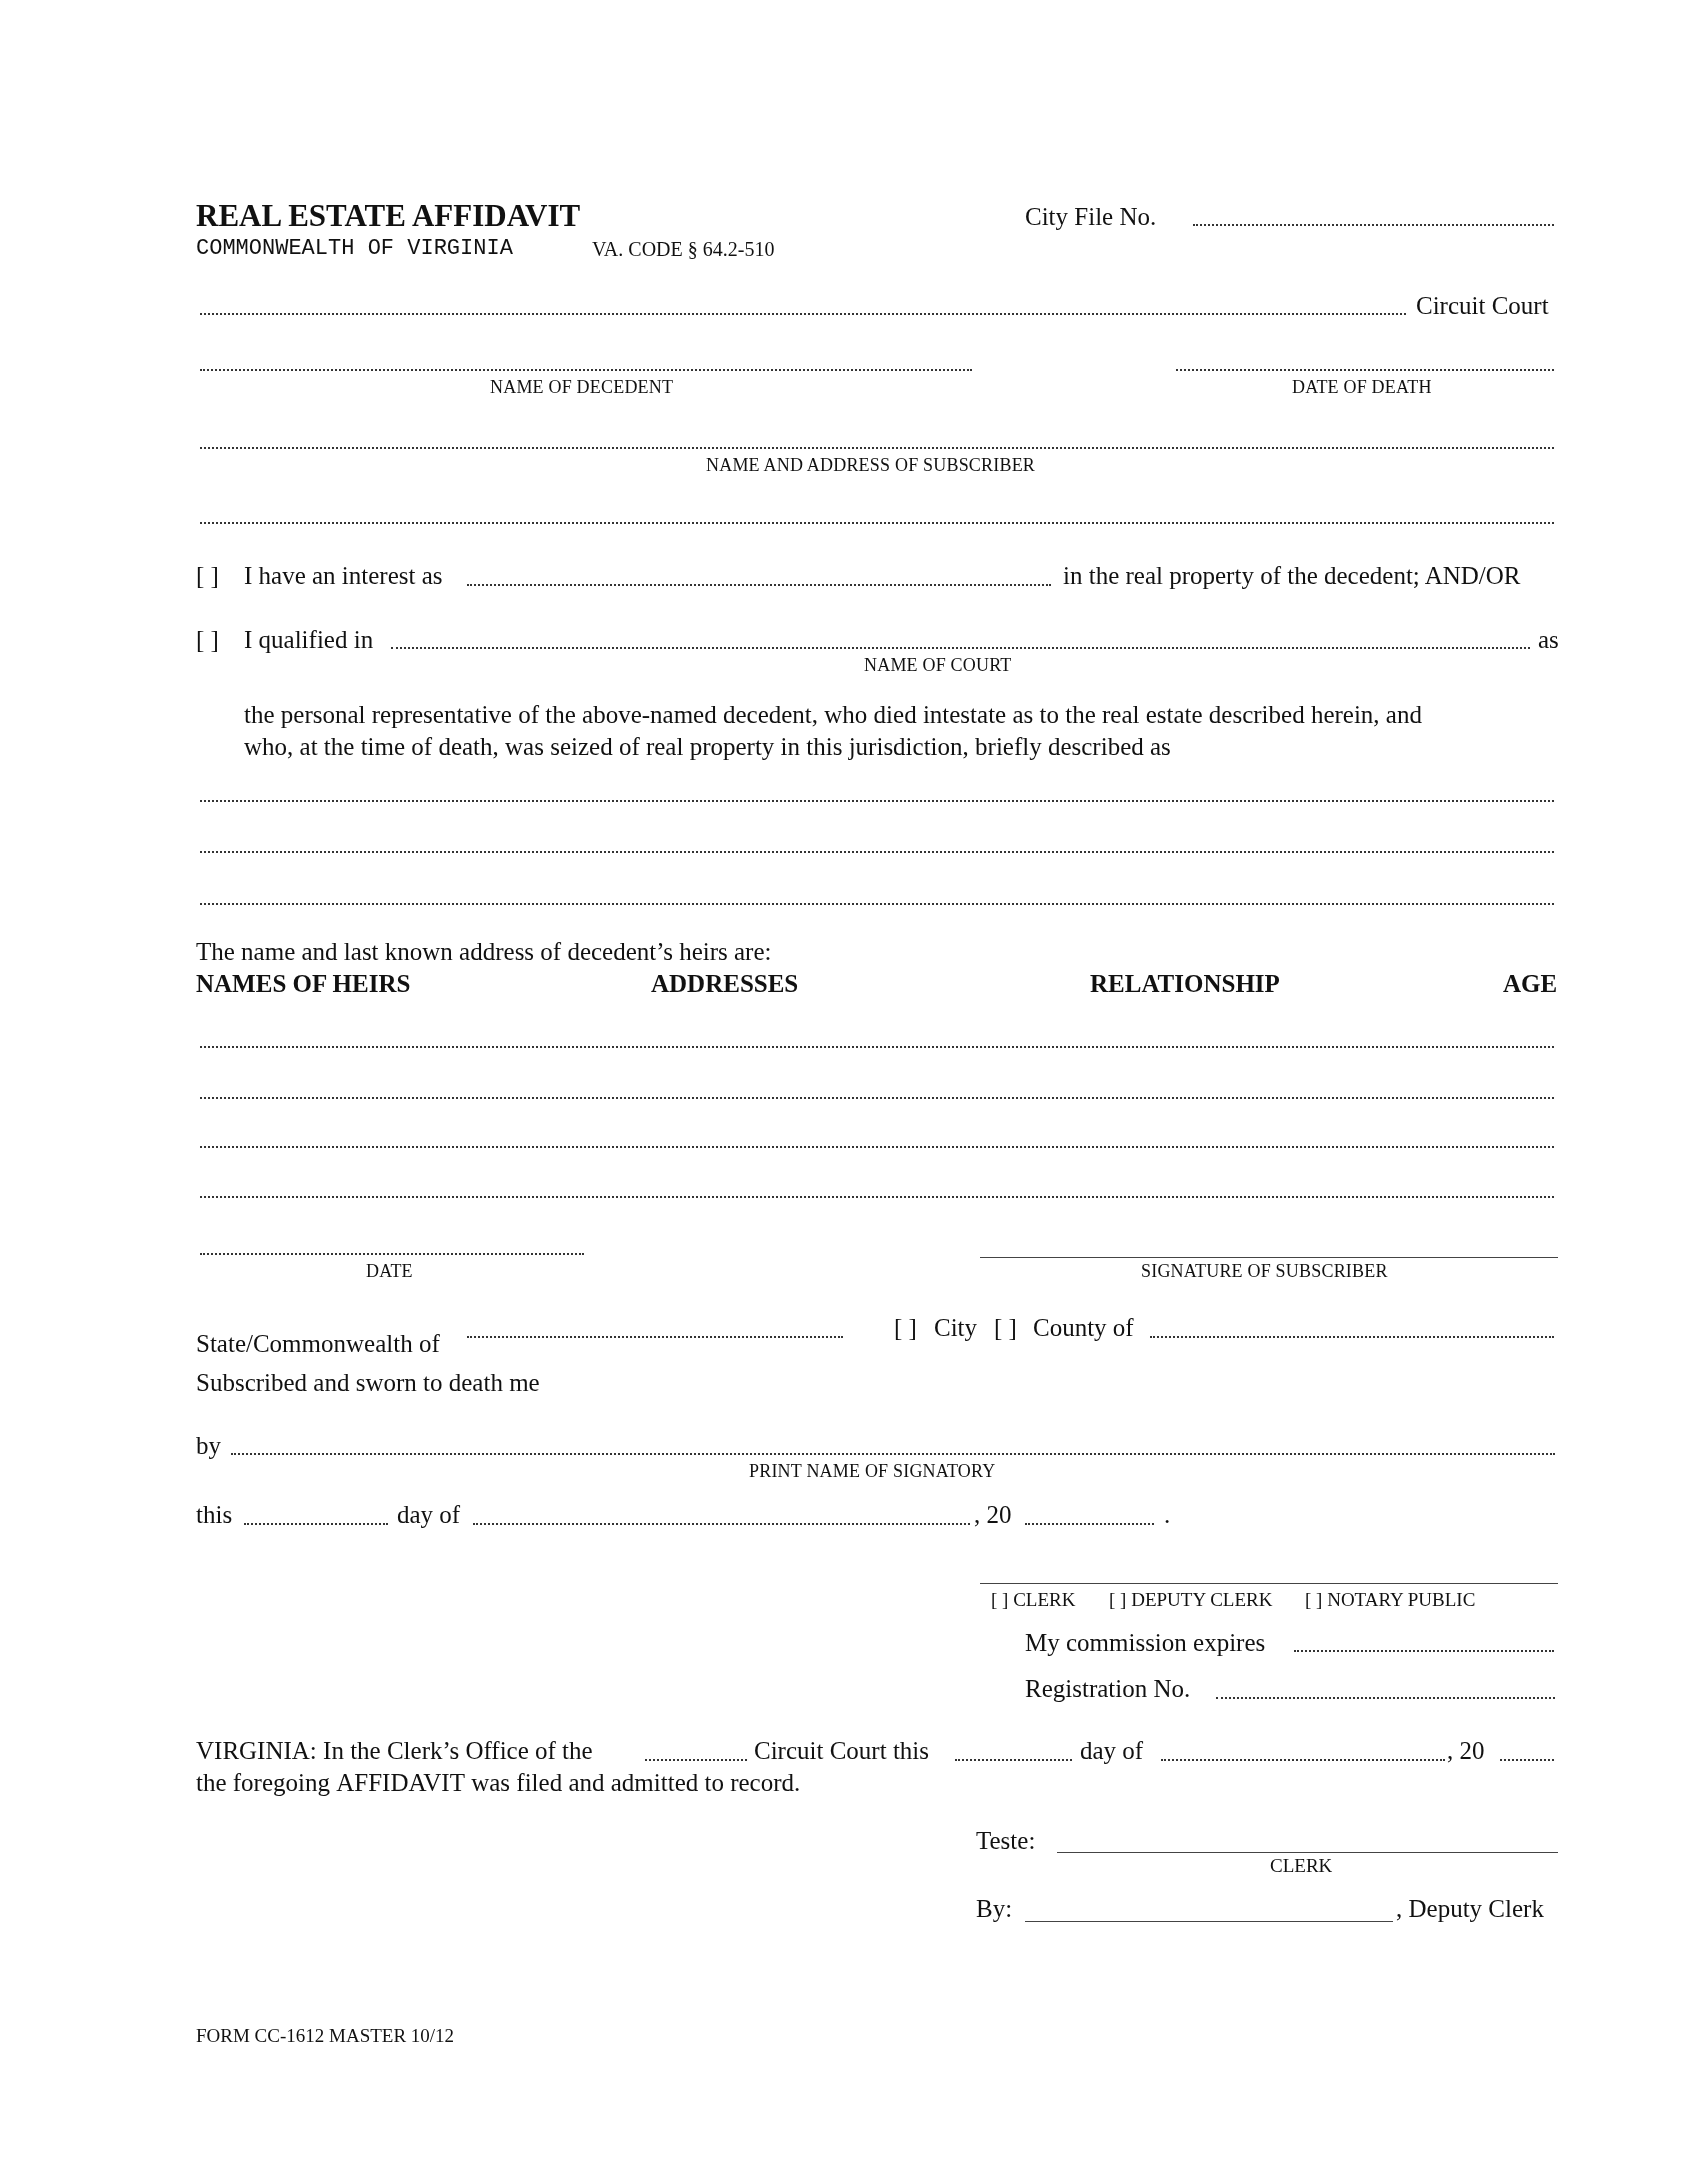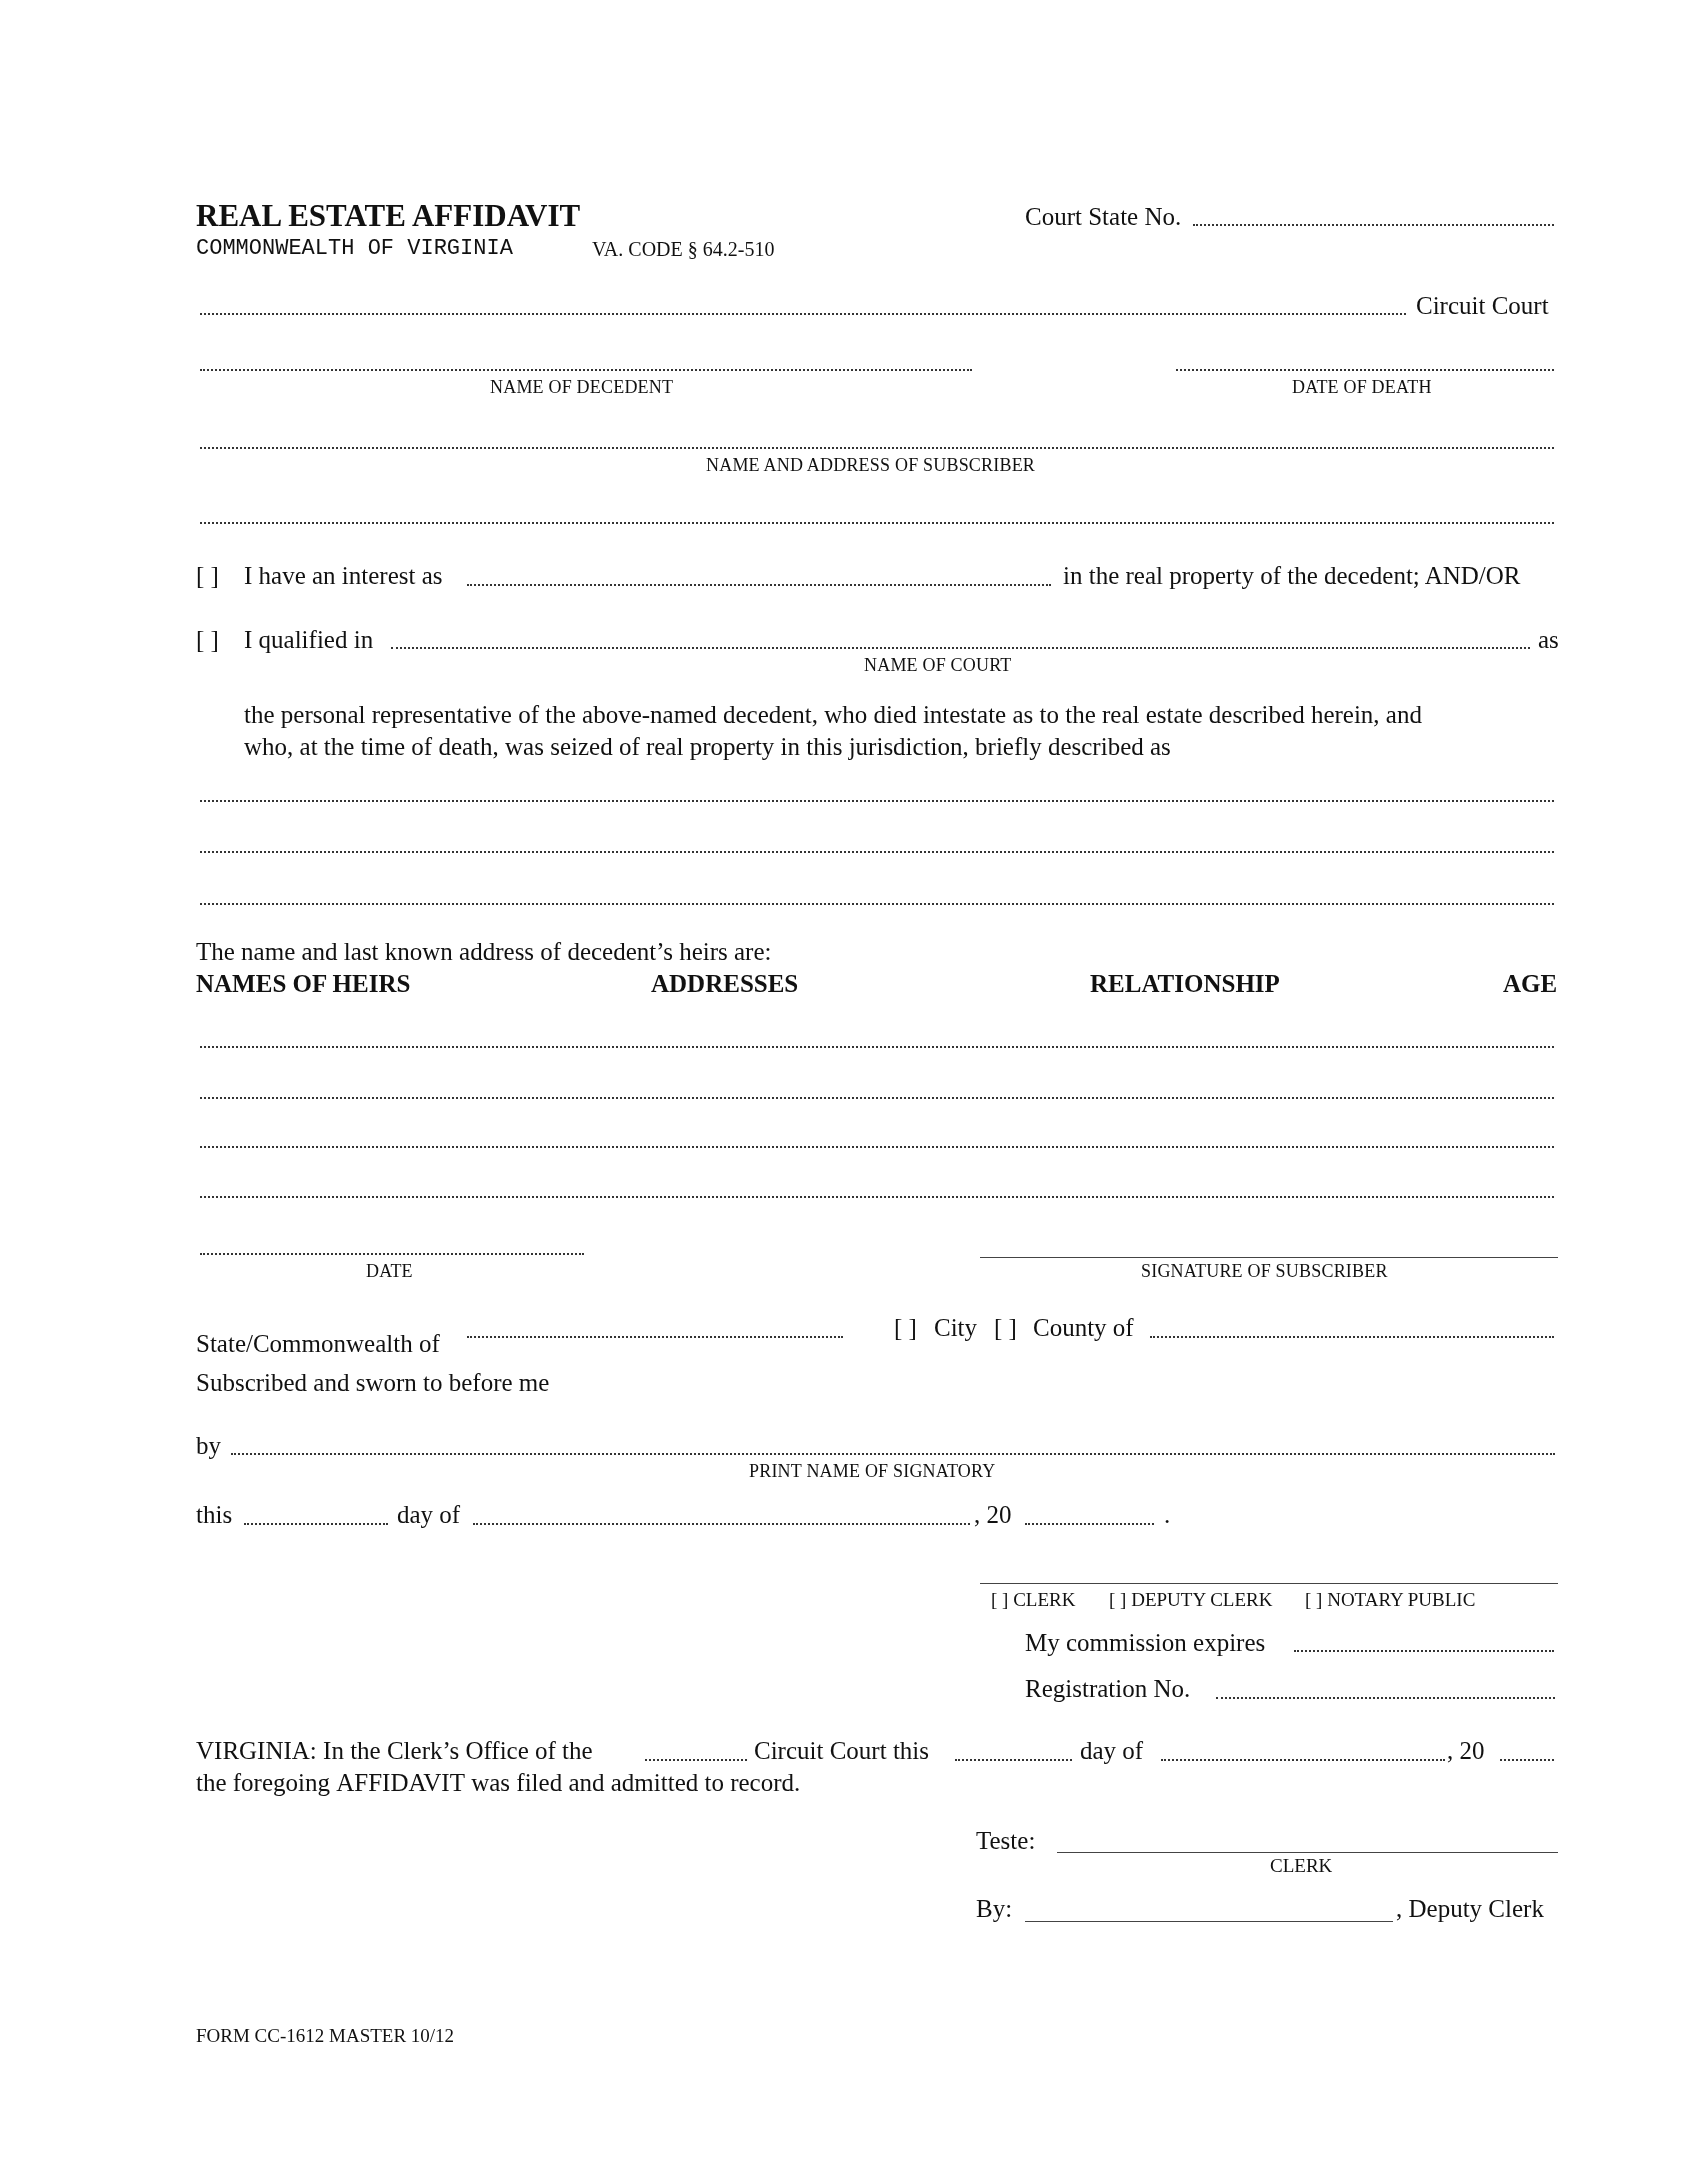--- a/index.html
+++ b/index.html
@@ -14,21 +14,21 @@
   .field { cursor:text; }
   .sc-small { font-size:19px; }
 </style>
 </head>
 <body>
 
 <div class="abs bold" style="left:196px; top:198px; font-size:31px;">REAL ESTATE AFFIDAVIT</div>
 <div class="abs t22" style="left:196px; top:236px;font-family:Liberation Mono, monospace;">COMMONWEALTH OF VIRGINIA</div>
 <div class="abs" style="left:592px; top:238px; font-size:20px;">VA. CODE § 64.2-510</div>
 
-<div class="abs t24" style="left:1025px; top:203px;">Court State No.</div>
+<div class="abs t24" style="left:1025px; top:203px;">City File No.</div>
 <div class="dots field" style="left:1193px; top:224px; width:361px;"></div>
 
 <div class="dots field" style="left:200px; top:313px; width:1206px;"></div>
 <div class="abs t24" style="left:1416px; top:292px;">Circuit Court</div>
 
 <div class="dots field" style="left:200px; top:369px; width:772px;"></div>
 <div class="abs small" style="left:490px; top:377px;">NAME OF DECEDENT</div>
 <div class="dots field" style="left:1176px; top:369px; width:378px;"></div>
 <div class="abs small" style="left:1292px; top:377px;">DATE OF DEATH</div>
 
@@ -71,21 +71,21 @@
 <div class="abs small" style="left:1141px; top:1261px;">SIGNATURE OF SUBSCRIBER</div>
 
 <div class="abs t24" style="left:196px; top:1314px;margin-top:16px;">State/Commonwealth of</div>
 <div class="dots field" style="left:467px; top:1336px; width:376px;"></div>
 <div class="abs t24" style="left:894px; top:1314px;">[ ]</div>
 <div class="abs t24" style="left:934px; top:1314px;">City</div>
 <div class="abs t24" style="left:994px; top:1314px;">[ ]</div>
 <div class="abs t24" style="left:1033px; top:1314px;">County of</div>
 <div class="dots field" style="left:1150px; top:1336px; width:404px;"></div>
 
-<div class="abs t24" style="left:196px; top:1369px;">Subscribed and sworn to before me</div>
+<div class="abs t24" style="left:196px; top:1369px;">Subscribed and sworn to death me</div>
 
 <div class="abs t24" style="left:196px; top:1432px;">by</div>
 <div class="dots field" style="left:231px; top:1453px; width:1324px;"></div>
 <div class="abs small" style="left:749px; top:1461px;">PRINT NAME OF SIGNATORY</div>
 
 <div class="abs t24" style="left:196px; top:1501px;">this</div>
 <div class="dots field" style="left:244px; top:1523px; width:144px;"></div>
 <div class="abs t24" style="left:397px; top:1501px;">day of</div>
 <div class="dots field" style="left:473px; top:1523px; width:497px;"></div>
 <div class="abs t24" style="left:974px; top:1501px;">, 20</div>

